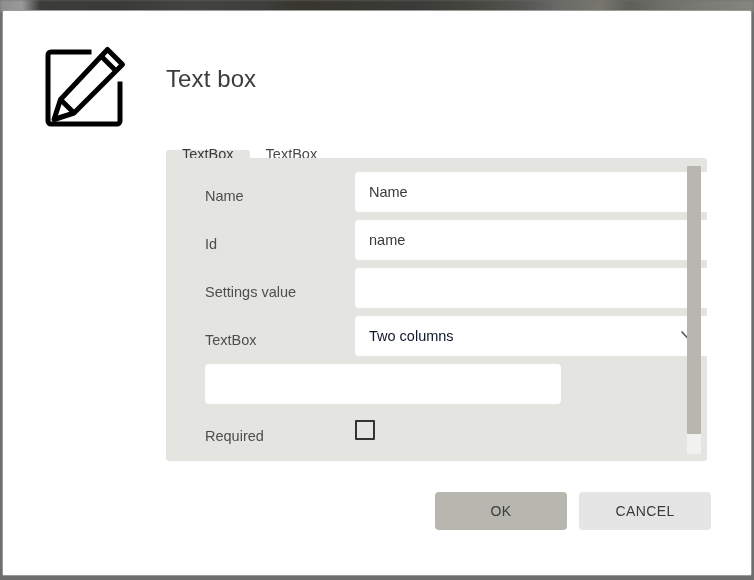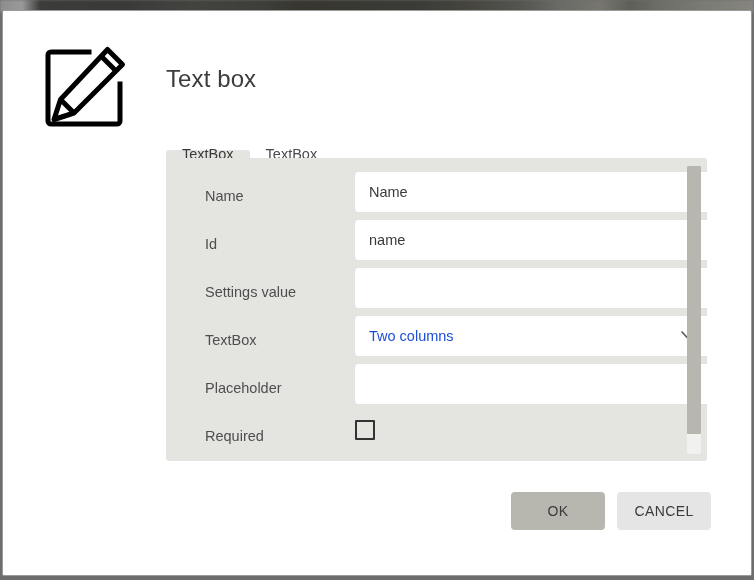--- a/index.html
+++ b/index.html
@@ -155,21 +155,21 @@
     height: 40px;
   }
   .select-input {
     width: 373px;
     height: 40px;
     background: #ffffff;
     border: none;
     border-radius: 4px;
     padding: 0 32px 0 14px;
     font-size: 14.5px;
-    color: #1d4ed8;
+    color: #0f172a;
     font-family: "Liberation Sans", sans-serif;
     outline: none;
     line-height: 40px;
     cursor: pointer;
     white-space: nowrap;
     overflow: hidden;
   }
   .chevron {
     position: absolute;
     right: 13px; top: 13px;
@@ -207,21 +207,21 @@
 
   
   #footer {
     position: absolute;
     right: 40px; top: 481px;
     display: flex;
     gap: 12px;
   }
 
   .dlg-button {
-    width: 94px;
+    width: 132px;
     height: 38px;
     border: none;
     border-radius: 4px;
     font-size: 14px;
     letter-spacing: 0.4px;
     color: #3b3b3b;
     font-family: "Liberation Sans", sans-serif;
     cursor: pointer;
   }
   .dlg-button.primary { background: #b7b7b0; }
@@ -286,21 +286,20 @@
             <span class="chevron">
               <svg width="18" height="14" viewBox="0 0 18 14" fill="none" xmlns="http://www.w3.org/2000/svg">
                 <path d="M2 3 L9 10.5 L16 3" stroke="#5a5a5a" stroke-width="1.7" stroke-linecap="round" stroke-linejoin="round" fill="none"></path>
               </svg>
             </span>
           </div>
         </div>
       </div>
 
       <div class="form-row">
-        <div class="field-label">Placeholder</div>
         <div class="field-control">
           <input class="text-input" type="text" value="" style="">
         </div>
       </div>
 
       <div class="form-row">
         <div class="field-label">Required</div>
         <div class="field-control">
           <div class="checkbox"></div>
         </div>

